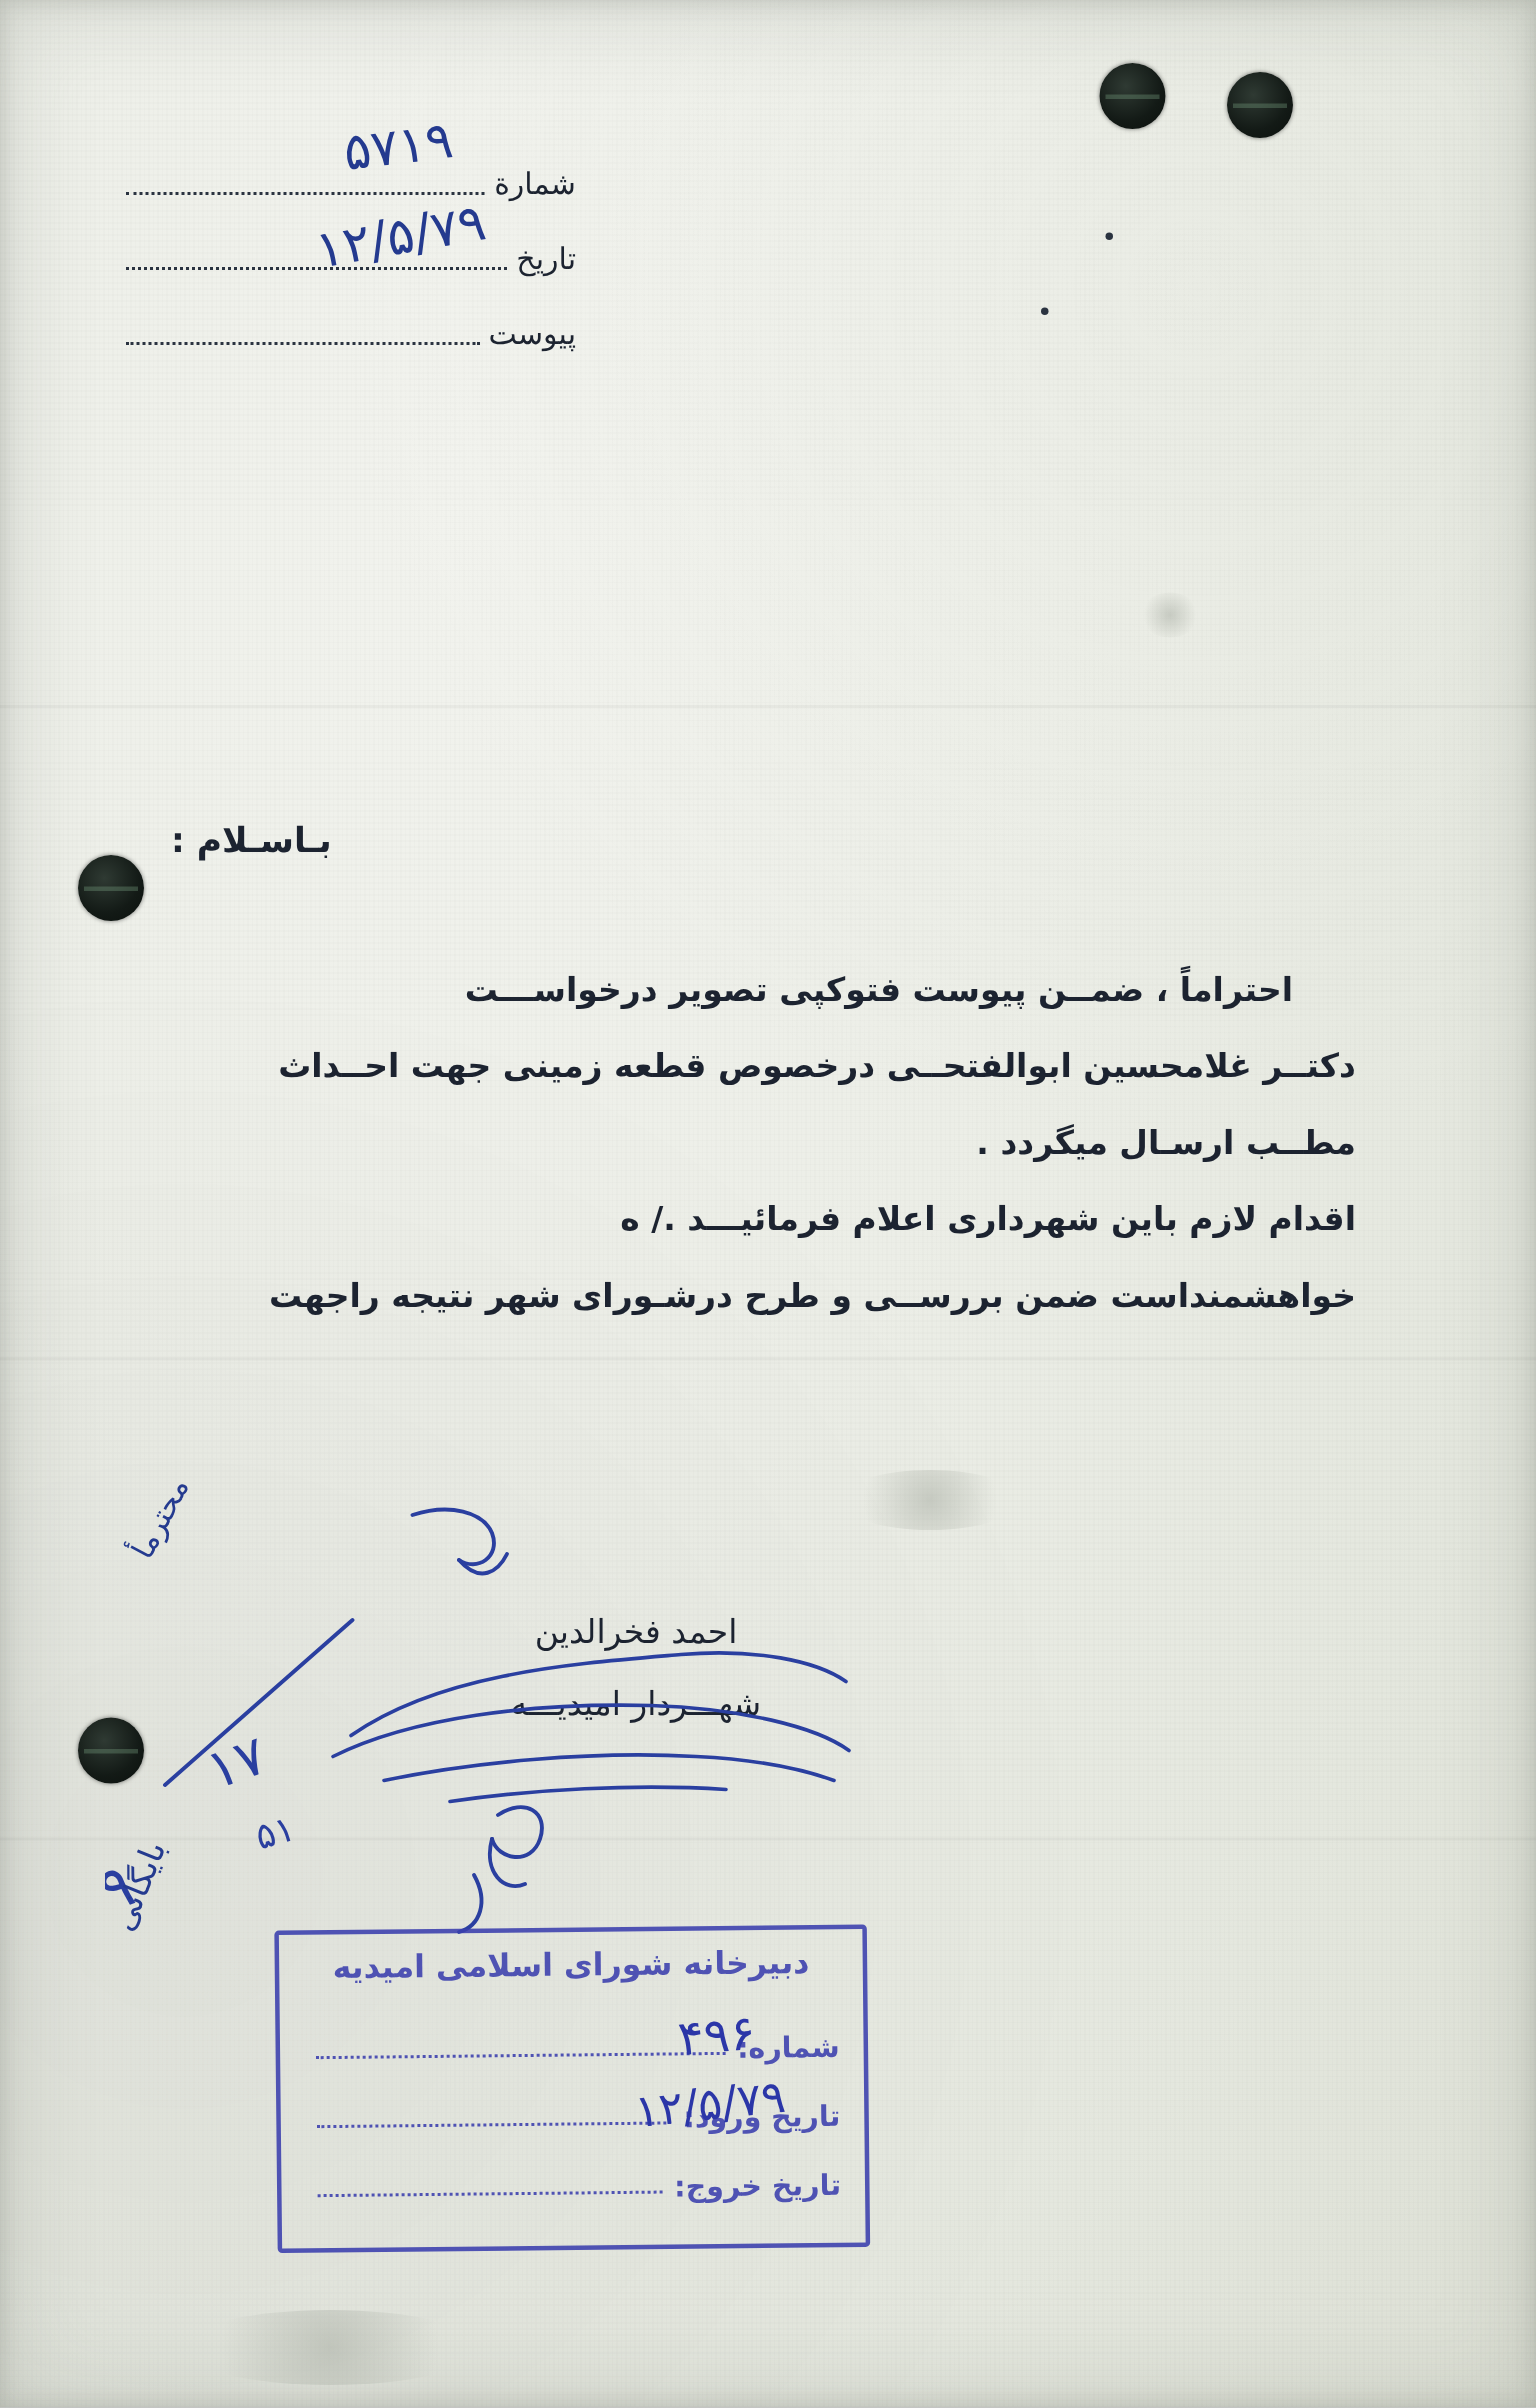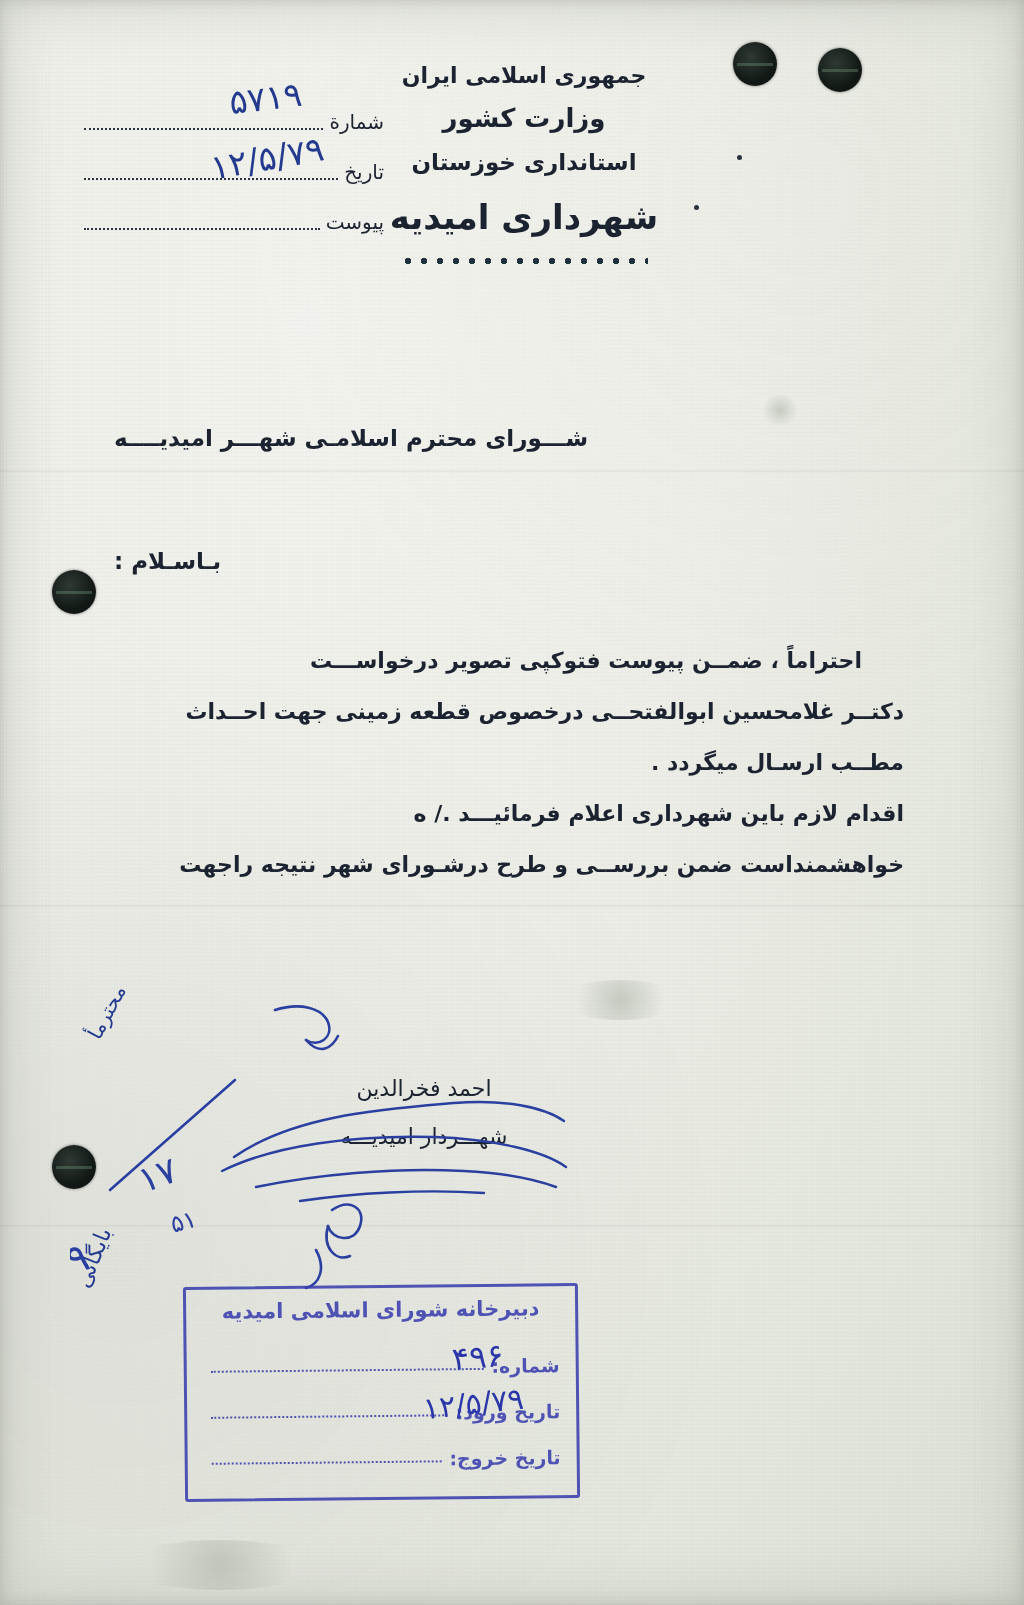--- a/index.html
+++ b/index.html
@@ -266,27 +266,20 @@
   <div class="hole" style="top:48px; left:818px;">
       <div class="slit"></div>
     </div>
   <div class="hole" style="top:570px; left:52px;">
       <div class="slit"></div>
     </div>
   <div class="hole" style="top:1145px; left:52px;">
       <div class="slit"></div>
     </div>
 
-  <div class="header-block">
-    <div class="hdr-line1">جمهوری اسلامی ایران</div>
-    <div class="hdr-line2">وزارت کشور</div>
-    <div class="hdr-line3">استانداری خوزستان</div>
-    <div class="hdr-line4">شهرداری امیدیه</div>
-    <div class="hdr-dots"></div>
-  </div>
   <div class="dot-mark" style="top:155px; right:282px;"></div>
   <div class="dot-mark" style="top:205px; right:325px;"></div>
 
   <div class="meta">
     <div class="meta-row">
       <div class="meta-label">شمارة</div>
       <div class="meta-dots"></div>
     </div>
     <div class="meta-row">
       <div class="meta-label">تاریخ</div>
@@ -294,21 +287,20 @@
     </div>
     <div class="meta-row">
       <div class="meta-label">پیوست</div>
       <div class="meta-dots"></div>
     </div>
   </div>
 
   <span class="hand" style="top:78px; right:722px; font-size:34px; transform:rotate(-7deg);">۵۷۱۹</span>
   <span class="hand" style="top:138px; right:700px; font-size:34px; transform:rotate(-10deg);">۱۲/۵/۷۹</span>
 
-  <div class="addressee">شـــورای محترم اسلامـی شهـــر امیدیــــه</div>
 
   <div class="salam">بـاسـلام :</div>
 
   <div class="body-text">
     <p class="indent">احتراماً  ،   ضمــن پیوست فتوکپی تصویر درخواســـت</p>
     <p>دکتــر غلامحسین ابوالفتحــی درخصوص قطعه زمینی جهت احــداث</p>
     <p>مطــب ارسـال میگردد .</p>
     <p>اقدام لازم باین شهرداری اعلام فرمائیـــد ./ ه</p>
     <p>خواهشمنداست ضمن بررســی و طرح درشـورای شهر نتیجه راجهت</p>
   </div>

